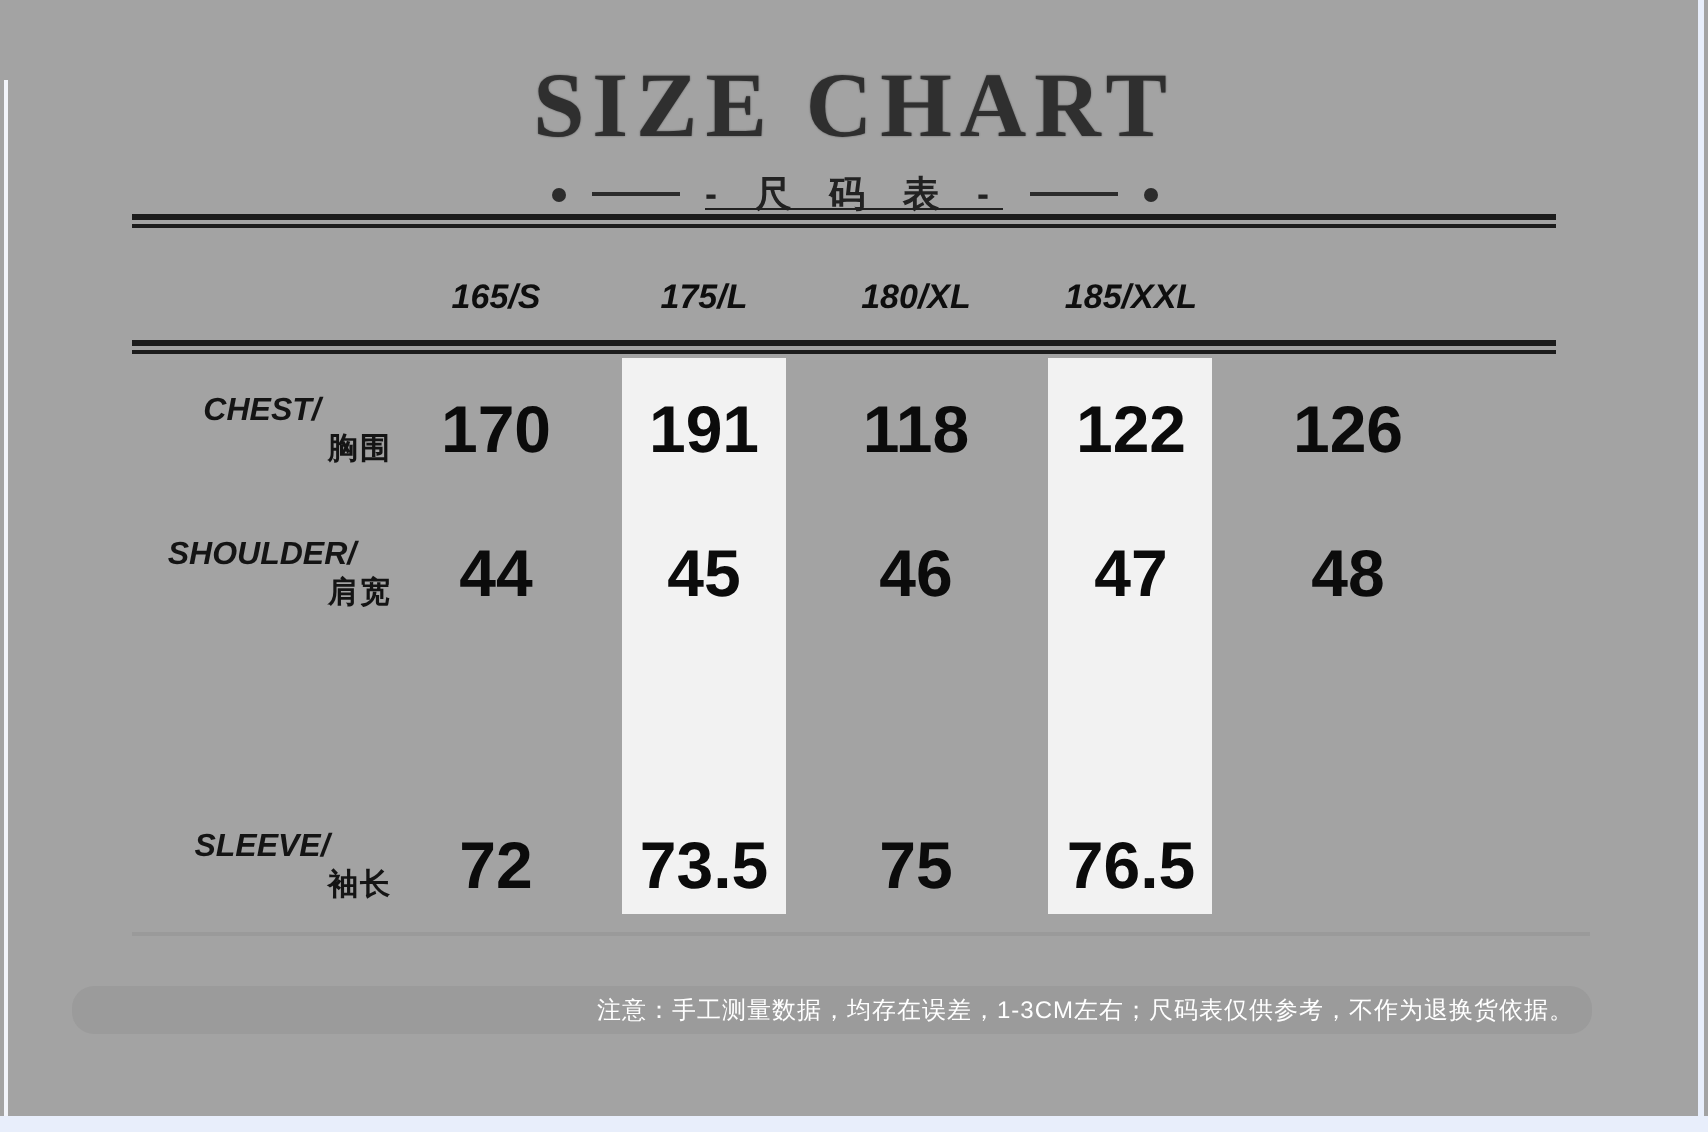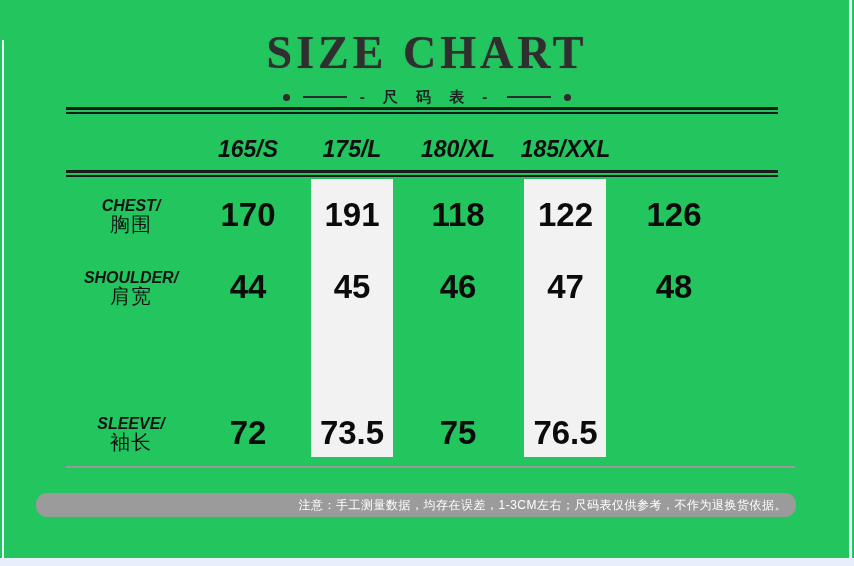--- a/index.html
+++ b/index.html
@@ -1,38 +1,38 @@
 <!DOCTYPE html>
 <html><head>
 <meta charset="utf-8">
 <style>
   html,body{margin:0;padding:0;background:#ffffff;}
   .canvas{
-    position:relative;width:854px;height:566px;background:#22c55e;
+    position:relative;width:854px;height:566px;background:#a3a3a3;
     font-family:"Liberation Sans",sans-serif;overflow:hidden;
   }
   
   .edge-right{position:absolute;left:849px;top:0;width:3px;height:566px;background:#e8eefb;}
   .edge-bottom{position:absolute;left:0;top:558px;width:854px;height:8px;background:#e8eefb;}
   .edge-left{position:absolute;left:2px;top:40px;width:2px;height:520px;background:#f2f4fa;}
 
   
   .title{
     position:absolute;left:0;top:26px;width:854px;text-align:center;
     font-family:"Liberation Serif",serif;font-weight:bold;font-size:46px;
     letter-spacing:4px;color:#2f2f2f;text-shadow:0 0 1px #5a5a5a;
   }
   .subtitle{
     position:absolute;left:0;top:86px;width:854px;height:22px;
     display:flex;align-items:center;justify-content:center;gap:13px;
   }
   .sub-dot{width:7px;height:7px;border-radius:50%;background:#2c2c2c;}
   .sub-line{width:44px;height:2px;background:#2c2c2c;}
   .subtitle-text{
-    font-size:15px;font-weight:bold;color:#222;letter-spacing:7px;white-space:nowrap;
+    font-size:18px;font-weight:bold;color:#222;letter-spacing:7px;white-space:nowrap;text-decoration:underline;
   }
 
   
   .table{position:absolute;left:66px;top:0;width:712px;height:480px;}
   .rule{position:absolute;left:0;width:712px;background:#1c1c1c;}
   .rule-top-thick{top:107px;height:3px;}
   .rule-top-thin{top:112px;height:2px;}
   .rule-head-thick{top:170px;height:3px;}
   .rule-head-thin{top:175px;height:2px;}
   .rule-bottom{top:466px;height:2px;width:729px;background:#9a9a9a;}
@@ -42,28 +42,28 @@
   .stripe-xl{left:458px;}
 
   .grid-row{
     position:absolute;left:0;width:712px;display:grid;
     grid-template-columns:130px 104px 104px 108px 107px 110px;
     align-items:center;
   }
   .grid-row > div{text-align:center;}
   .header-row{top:128px;height:42px;}
   .header-cell{
-    font-style:italic;font-weight:bold;font-size:23px;color:#0e0e0e;letter-spacing:0px;
+    font-style:italic;font-weight:bold;font-size:17px;color:#0e0e0e;letter-spacing:0px;
   }
   .data-row-1{top:186px;height:58px;}
   .data-row-2{top:258px;height:58px;}
   .data-row-3{top:329px;height:58px;}
   .data-row-4{top:402px;height:62px;}
   .row-label .en{font-weight:bold;font-size:16px;color:#141414;line-height:18px;font-style:italic;}
-  .row-label .zh{font-weight:normal;font-size:20px;color:#141414;line-height:19px;letter-spacing:1px;}
+  .row-label .zh{font-weight:bold;font-size:15px;color:#141414;line-height:19px;letter-spacing:1px;text-align:right;}
   .value-cell{font-weight:bold;font-size:33px;color:#0b0b0b;position:relative;z-index:2;}
 
   
   .note-bar{
     position:absolute;left:36px;top:493px;width:760px;height:24px;background:#9b9b9b;
     display:flex;align-items:center;justify-content:flex-end;border-radius:11px;
   }
   .note-text{color:#ffffff;font-size:12px;padding-right:9px;letter-spacing:0.5px;white-space:nowrap;}
 </style>
 </head>

